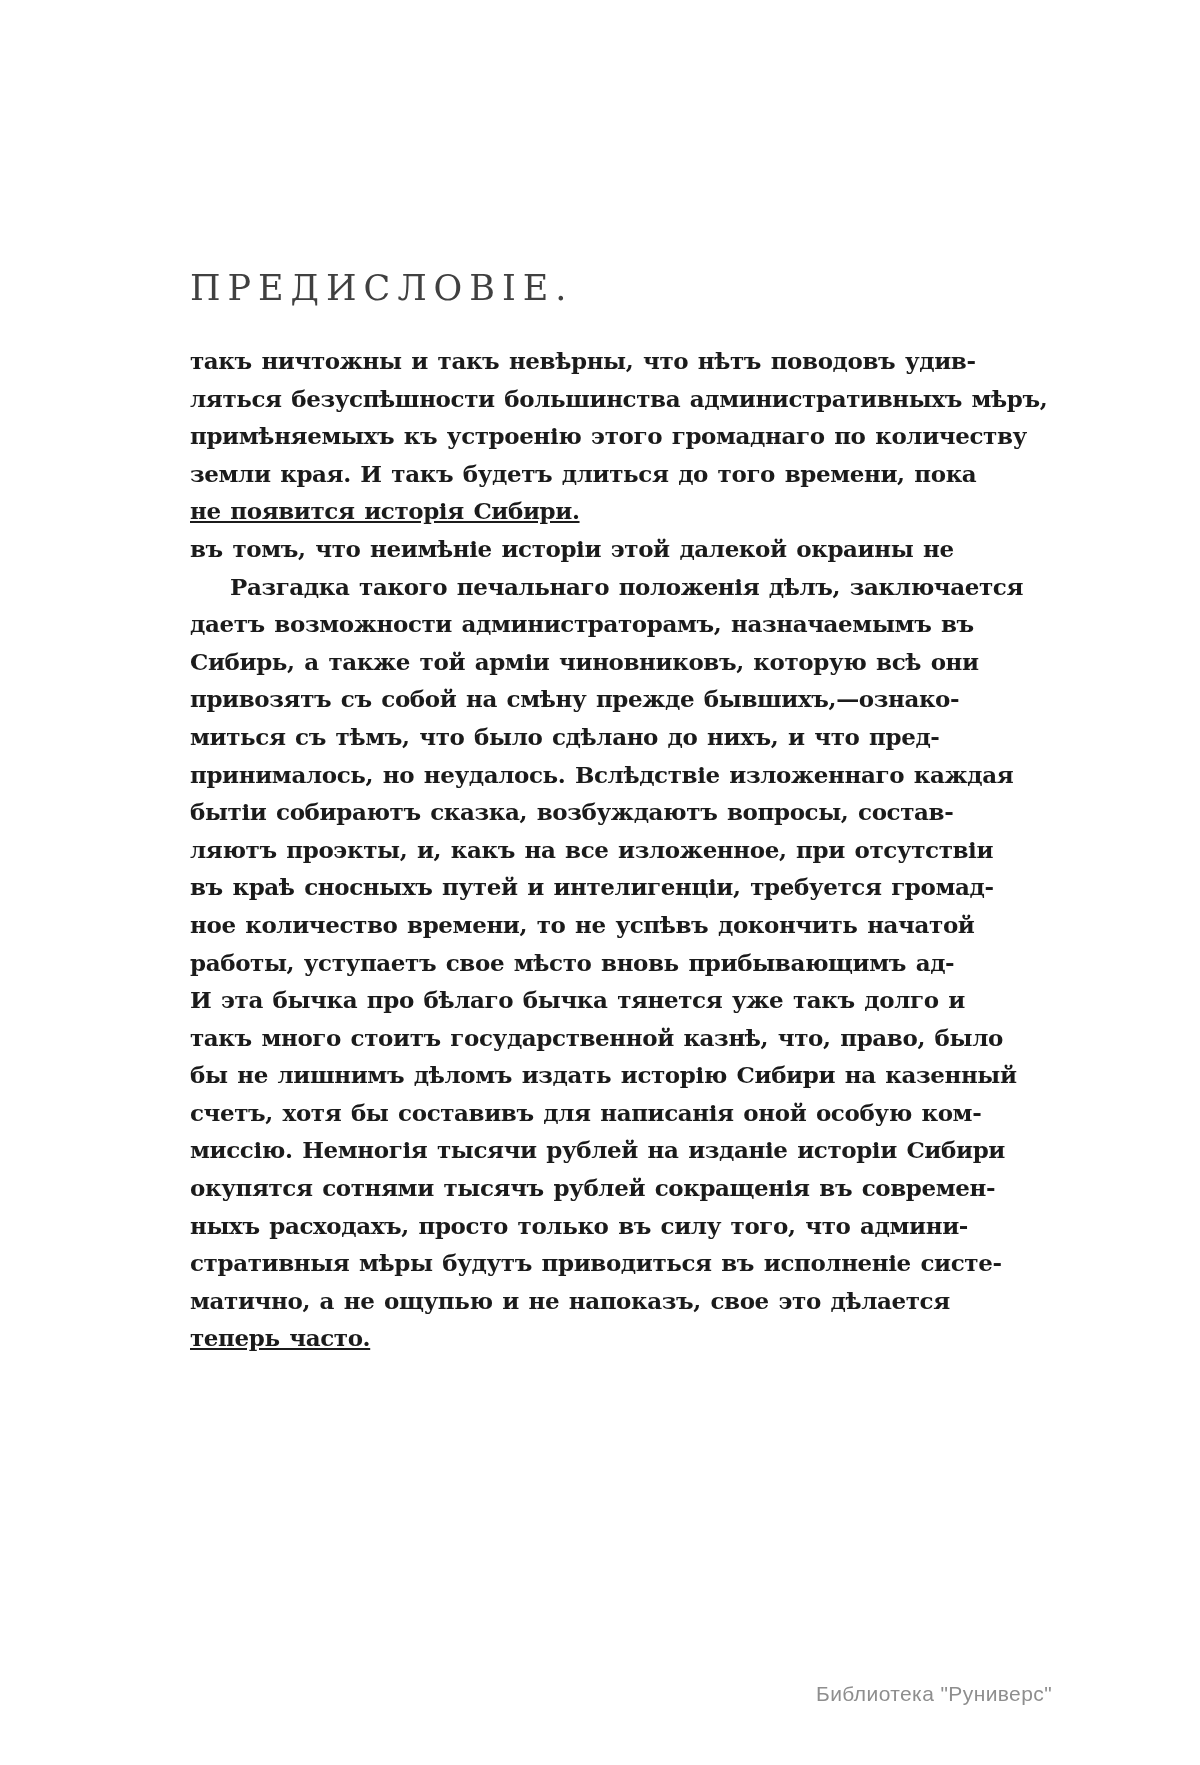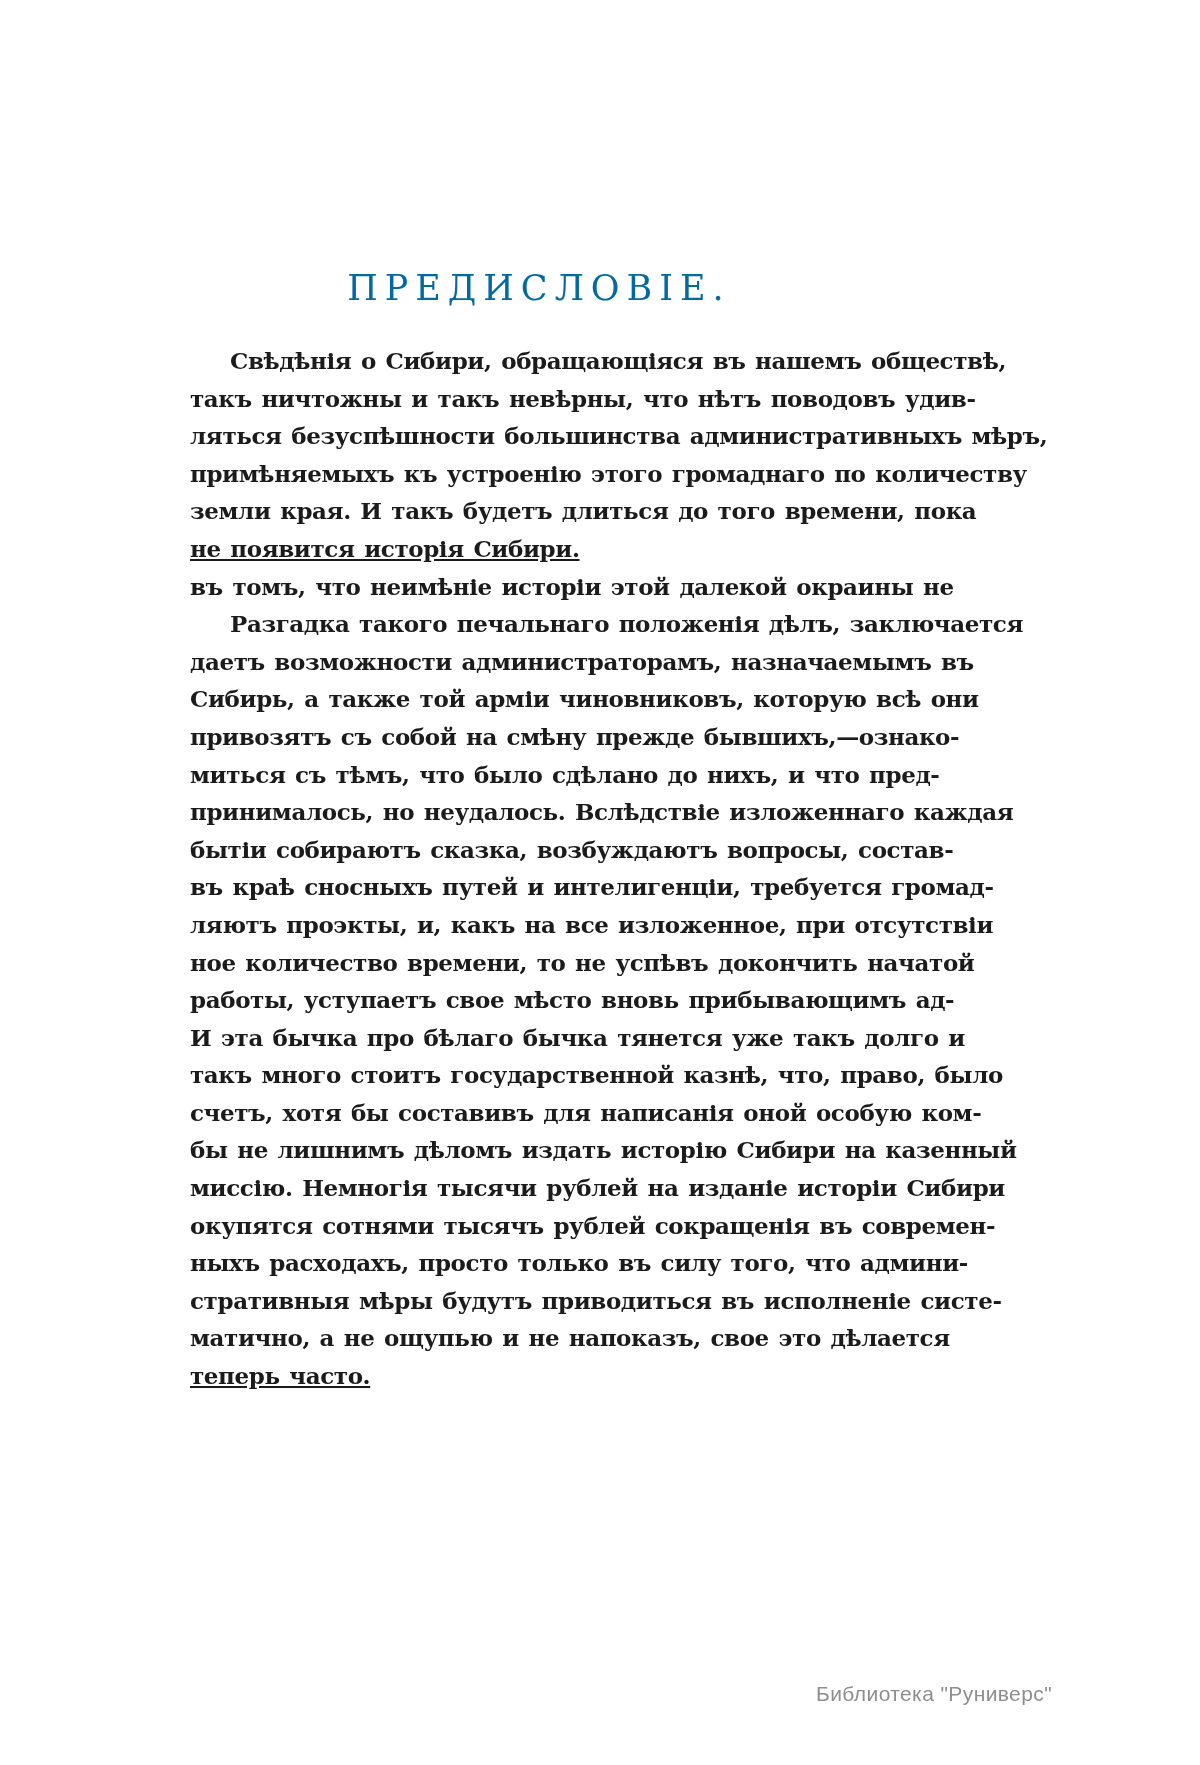--- a/index.html
+++ b/index.html
@@ -20,25 +20,24 @@
     background: #ffffff;
   }
   .content {
     position: absolute;
     left: 190px;
     top: 0;
     width: 698px;
   }
   .title {
     margin-top: 268px;
-    text-align: center;
     font-size: 35px;
     font-weight: 400;
     letter-spacing: 7px;
-    color: #0369a1;
+    color: #404040;
     white-space: nowrap;
   }
   .text-block {
     margin-top: 34px;
   }
   .line {
     font-size: 23px;
     font-weight: 700;
     letter-spacing: -0.4px;
     word-spacing: 2px;
@@ -68,42 +67,41 @@
     color: #8e8e8e;
   }
 </style>
 </head>
 <body>
 
 <div class="page">
   <div class="content">
     <div class="title">ПРЕДИСЛОВІЕ.</div>
     <div class="text-block" id="text-block">
-        <div class="line para-start">Свѣдѣнія о Сибири, обращающіяся въ нашемъ обществѣ,</div>
         <div class="line">такъ ничтожны и такъ невѣрны, что нѣтъ поводовъ удив-</div>
         <div class="line">ляться безуспѣшности большинства административныхъ мѣръ,</div>
         <div class="line">примѣняемыхъ къ устроенію этого громаднаго по количеству</div>
         <div class="line">земли края. И такъ будетъ длиться до того времени, пока</div>
         <div class="line para-end">не появится исторія Сибири.</div>
         <div class="line">въ томъ, что неимѣніе исторіи этой далекой окраины не</div>
         <div class="line para-start">Разгадка такого печальнаго положенія дѣлъ, заключается</div>
         <div class="line">даетъ возможности администраторамъ, назначаемымъ въ</div>
         <div class="line">Сибирь, а также той арміи чиновниковъ, которую всѣ они</div>
         <div class="line">привозятъ съ собой на смѣну прежде бывшихъ,—ознако-</div>
         <div class="line">миться съ тѣмъ, что было сдѣлано до нихъ, и что пред-</div>
         <div class="line">принималось, но неудалось. Вслѣдствіе изложеннаго каждая</div>
         <div class="line">бытіи собираютъ сказка, возбуждаютъ вопросы, состав-</div>
+        <div class="line">ляютъ проэкты, и, какъ на все изложенное, при отсутствіи</div>
         <div class="line">въ краѣ сносныхъ путей и интелигенціи, требуется громад-</div>
-        <div class="line">ляютъ проэкты, и, какъ на все изложенное, при отсутствіи</div>
         <div class="line">ное количество времени, то не успѣвъ докончить начатой</div>
         <div class="line">работы, уступаетъ свое мѣсто вновь прибывающимъ ад-</div>
         <div class="line">И эта бычка про бѣлаго бычка тянется уже такъ долго и</div>
         <div class="line">такъ много стоитъ государственной казнѣ, что, право, было</div>
+        <div class="line">бы не лишнимъ дѣломъ издать исторію Сибири на казенный</div>
         <div class="line">счетъ, хотя бы составивъ для написанія оной особую ком-</div>
-        <div class="line">бы не лишнимъ дѣломъ издать исторію Сибири на казенный</div>
         <div class="line">миссію. Немногія тысячи рублей на изданіе исторіи Сибири</div>
         <div class="line">окупятся сотнями тысячъ рублей сокращенія въ современ-</div>
         <div class="line">ныхъ расходахъ, просто только въ силу того, что админи-</div>
         <div class="line">стративныя мѣры будутъ приводиться въ исполненіе систе-</div>
         <div class="line">матично, а не ощупью и не напоказъ, свое это дѣлается</div>
         <div class="line para-end">теперь часто.</div>
       </div>
   </div>
   <div class="watermark">Библиотека "Руниверс"</div>
 </div>

